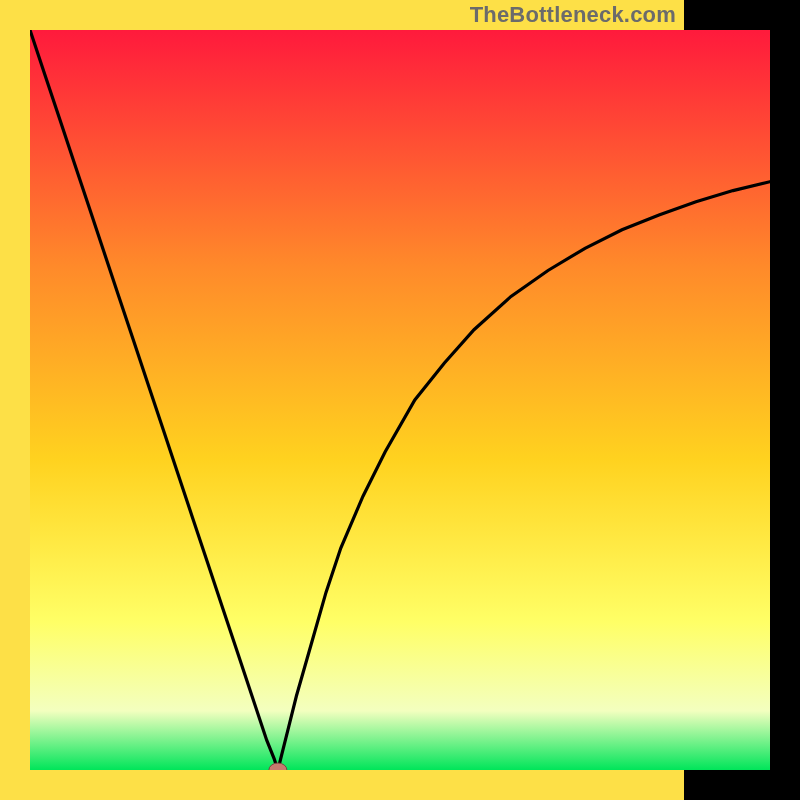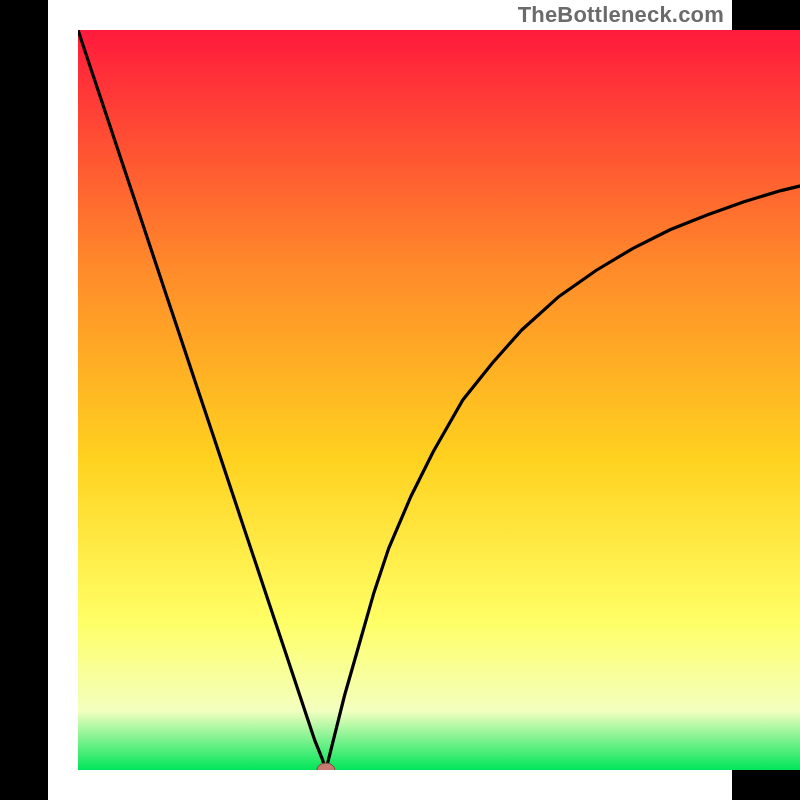--- a/index.html
+++ b/index.html
@@ -1,22 +1,21 @@
 <!DOCTYPE html>
 <html><head>
 <meta charset="utf-8">
 <style>
   * { margin: 0; padding: 0; box-sizing: border-box; }
   html, body { width: 800px; height: 800px; overflow: hidden; background: #000; }
   .frame {
     position: relative;
     width: 684px;
     height: 800px;
-    background: #ffffff;
-    margin-left: 48px;
+    background: #fde047;
   }
   .watermark {
     position: absolute;
     top: 2px;
     right: 8px;
     font-family: Arial, Helvetica, sans-serif;
     font-size: 22px;
     font-weight: 600;
     color: #6b6b6b;
     letter-spacing: 0.2px;

